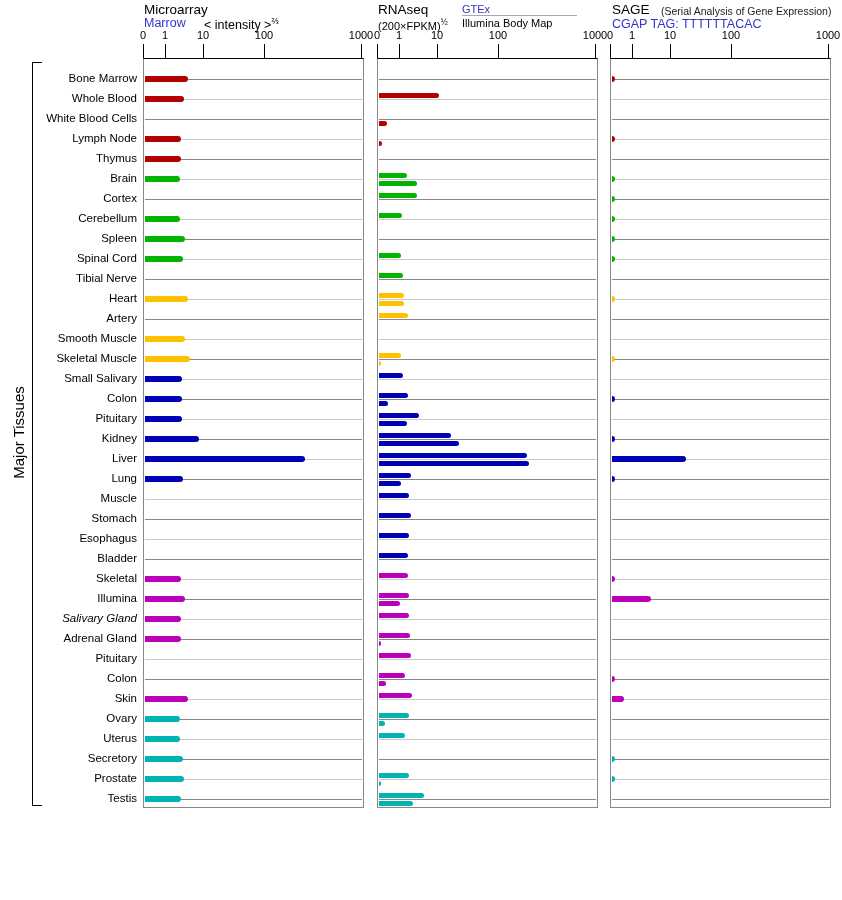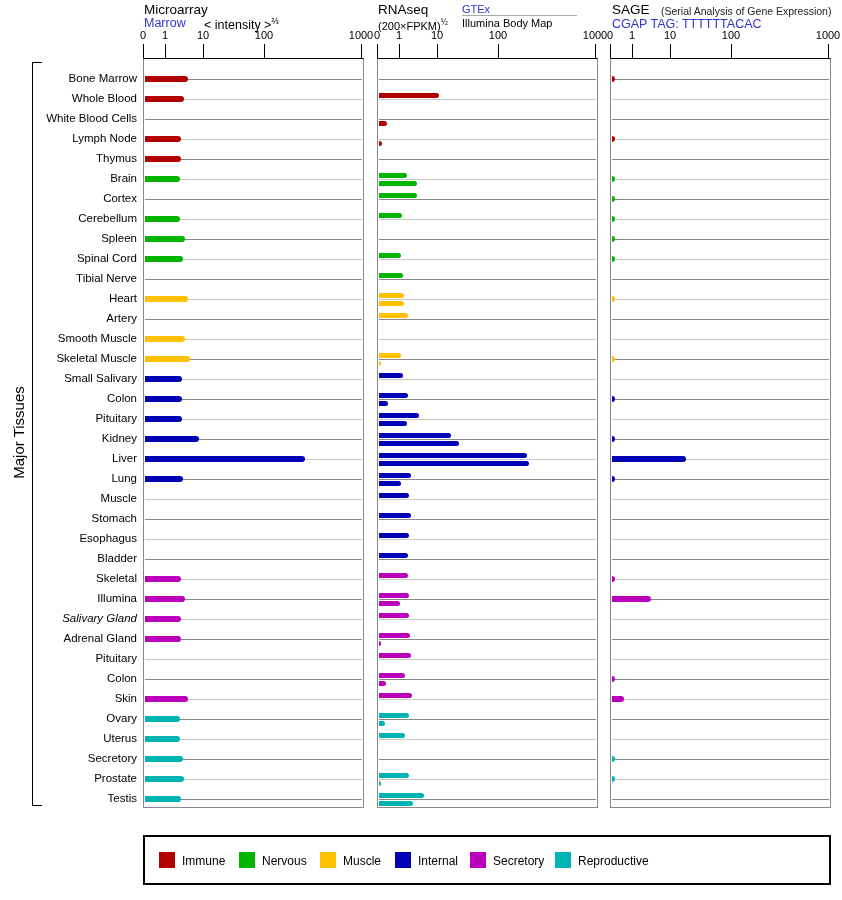--- a/index.html
+++ b/index.html
@@ -327,27 +327,13 @@
       <div class="abs tick" style="left: 632px; top: 44px;"></div>
       <div class="abs ticklab" style="left: 632px; top: 29px;">1</div>
       <div class="abs tick" style="left: 670px; top: 44px;"></div>
       <div class="abs ticklab" style="left: 670px; top: 29px;">10</div>
       <div class="abs tick" style="left: 731px; top: 44px;"></div>
       <div class="abs ticklab" style="left: 731px; top: 29px;">100</div>
       <div class="abs tick" style="left: 828px; top: 44px;"></div>
       <div class="abs ticklab" style="left: 828px; top: 29px;">1000</div>
     </div>
 
-  <div id="legend" class="abs">
-      <div class="lg-swatch" style="left: 14px; background: rgb(179, 0, 0);"></div>
-      <div class="lg-label" style="left: 37px;">Immune</div>
-      <div class="lg-swatch" style="left: 94px; background: rgb(0, 180, 0);"></div>
-      <div class="lg-label" style="left: 117px;">Nervous</div>
-      <div class="lg-swatch" style="left: 175px; background: rgb(255, 192, 0);"></div>
-      <div class="lg-label" style="left: 198px;">Muscle</div>
-      <div class="lg-swatch" style="left: 250px; background: rgb(0, 0, 180);"></div>
-      <div class="lg-label" style="left: 273px;">Internal</div>
-      <div class="lg-swatch" style="left: 325px; background: rgb(187, 0, 187);"></div>
-      <div class="lg-label" style="left: 348px;">Secretory</div>
-      <div class="lg-swatch" style="left: 410px; background: rgb(0, 180, 180);"></div>
-      <div class="lg-label" style="left: 433px;">Reproductive</div>
-    </div>
 </div>
 
 </body></html>

